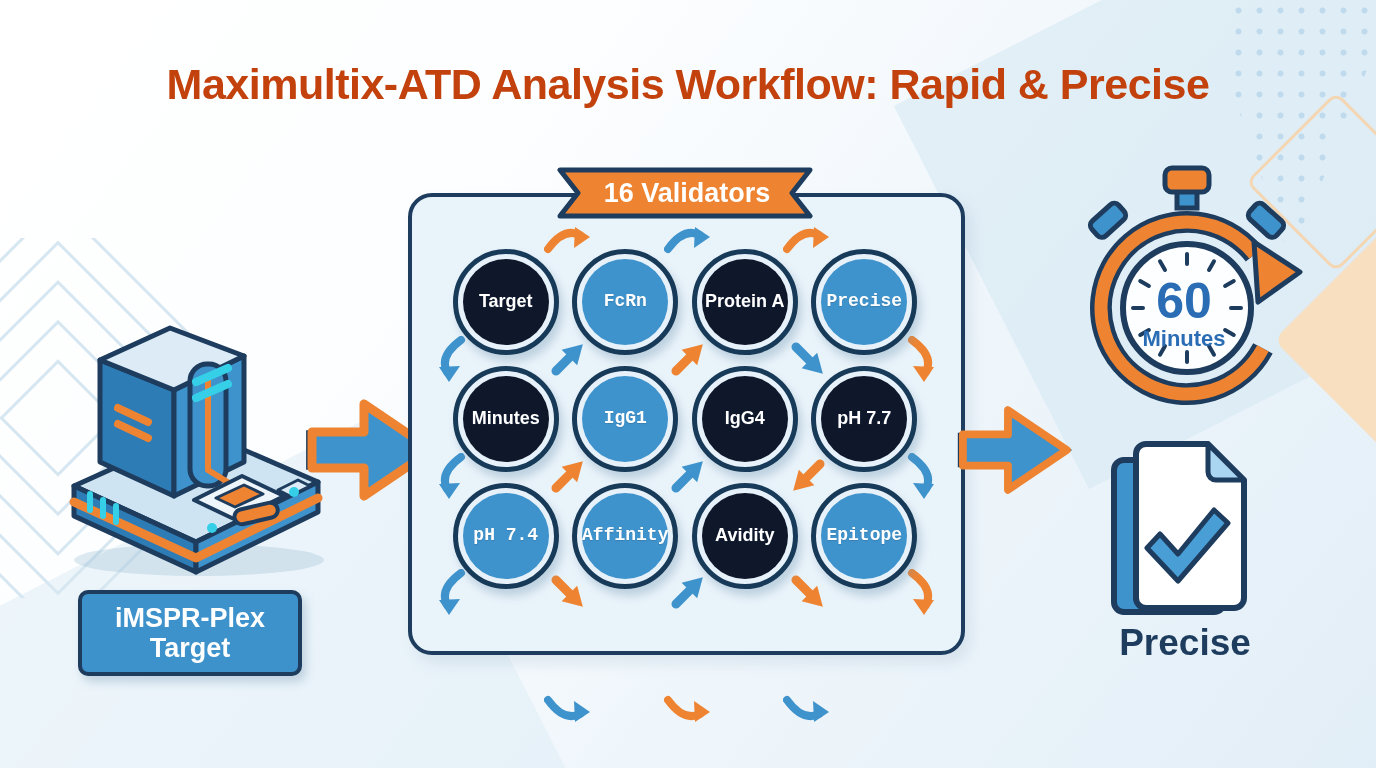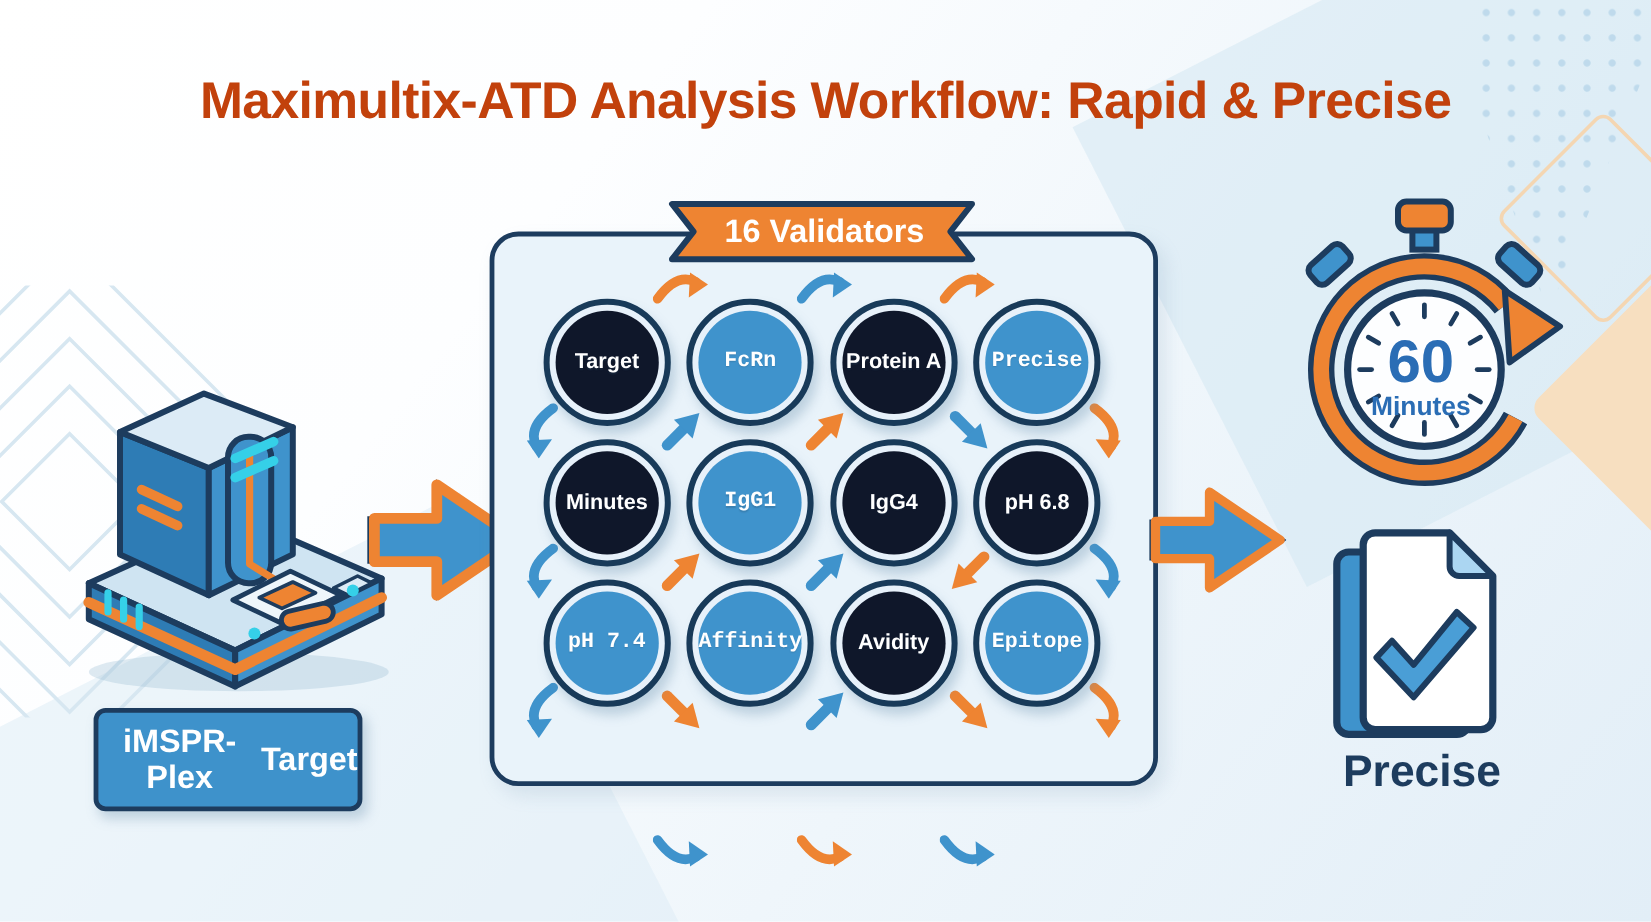--- a/index.html
+++ b/index.html
@@ -24,21 +24,21 @@
     border:3px solid #f4d6b2; border-radius:10px; transform:rotate(45deg); }
   .diamond-fill { position:absolute; left:1306px; top:262px; width:156px; height:156px;
     background:#f7dfc0; border-radius:12px; transform:rotate(45deg); }
   
   .title { position:absolute; left:0; top:60px; width:100%; text-align:center;
     font-size:43px; font-weight:bold; color:#c2410c; letter-spacing:-0.5px; }
   
   .device-svg { position:absolute; left:44px; top:248px; }
   .device-label { position:absolute; left:78px; top:590px; width:224px; height:86px;
     background:#3e92cb; border:4px solid #1d3c5e; border-radius:10px;
-    display:flex; align-items:center; justify-content:center;
+    display:flex; flex-direction:column; align-items:center; justify-content:center;
     box-shadow:4px 6px 10px rgba(110,145,175,.35);
     color:#ffffff; font-weight:bold; font-size:27px; line-height:1.12; text-align:center; }
   
   .big-arrow { position:absolute; }
   
   .panel { position:absolute; left:408px; top:193px; width:557px; height:462px;
     background:#e9f3fa; border:4px solid #1d3c5e; border-radius:24px;
     box-shadow:6px 8px 14px rgba(120,155,185,.18); }
   .banner { position:absolute; left:556px; top:166px; z-index:5; }
   
@@ -164,21 +164,21 @@
         <div class="vfill c-blue">IgG1</div>
       </div>
     </div>
   <div class="vcell">
       <div class="vring">
         <div class="vfill c-orange">IgG4</div>
       </div>
     </div>
   <div class="vcell">
       <div class="vring">
-        <div class="vfill c-orange">pH 6.8</div>
+        <div class="vfill c-orange">pH 7.7</div>
       </div>
     </div>
   <div class="vcell">
       <div class="vring">
         <div class="vfill c-blue">pH 7.4</div>
       </div>
     </div>
   <div class="vcell">
       <div class="vring">
         <div class="vfill c-blue">Affinity</div>

